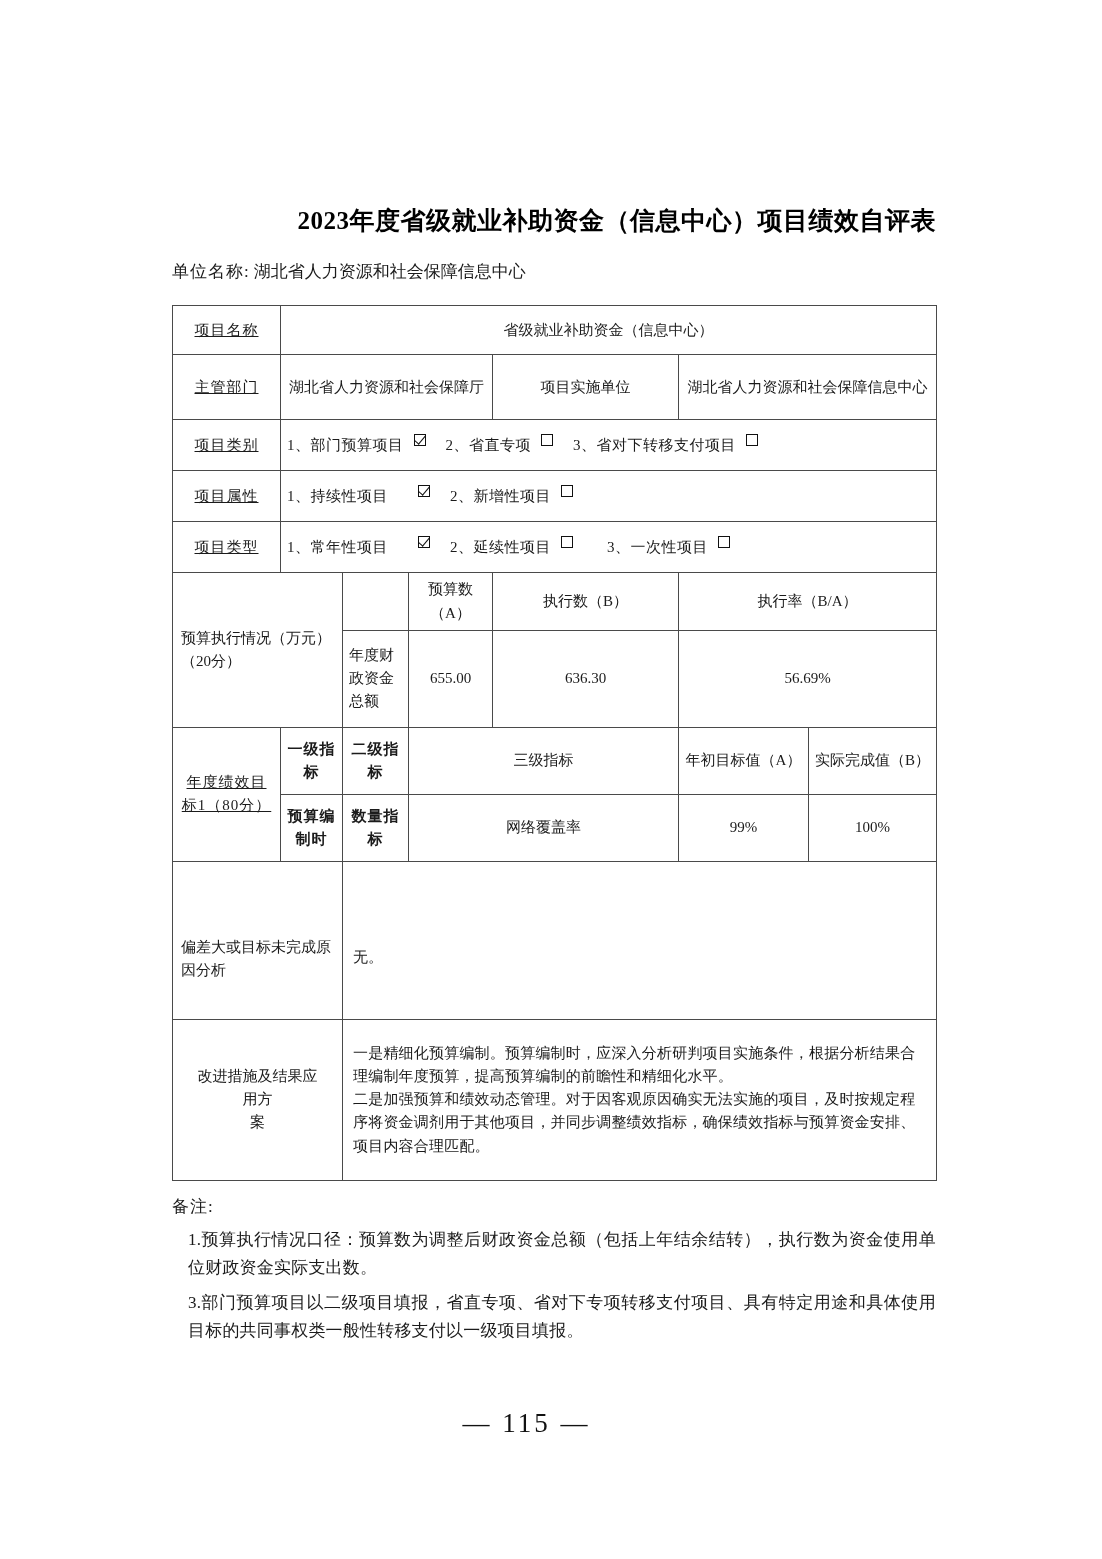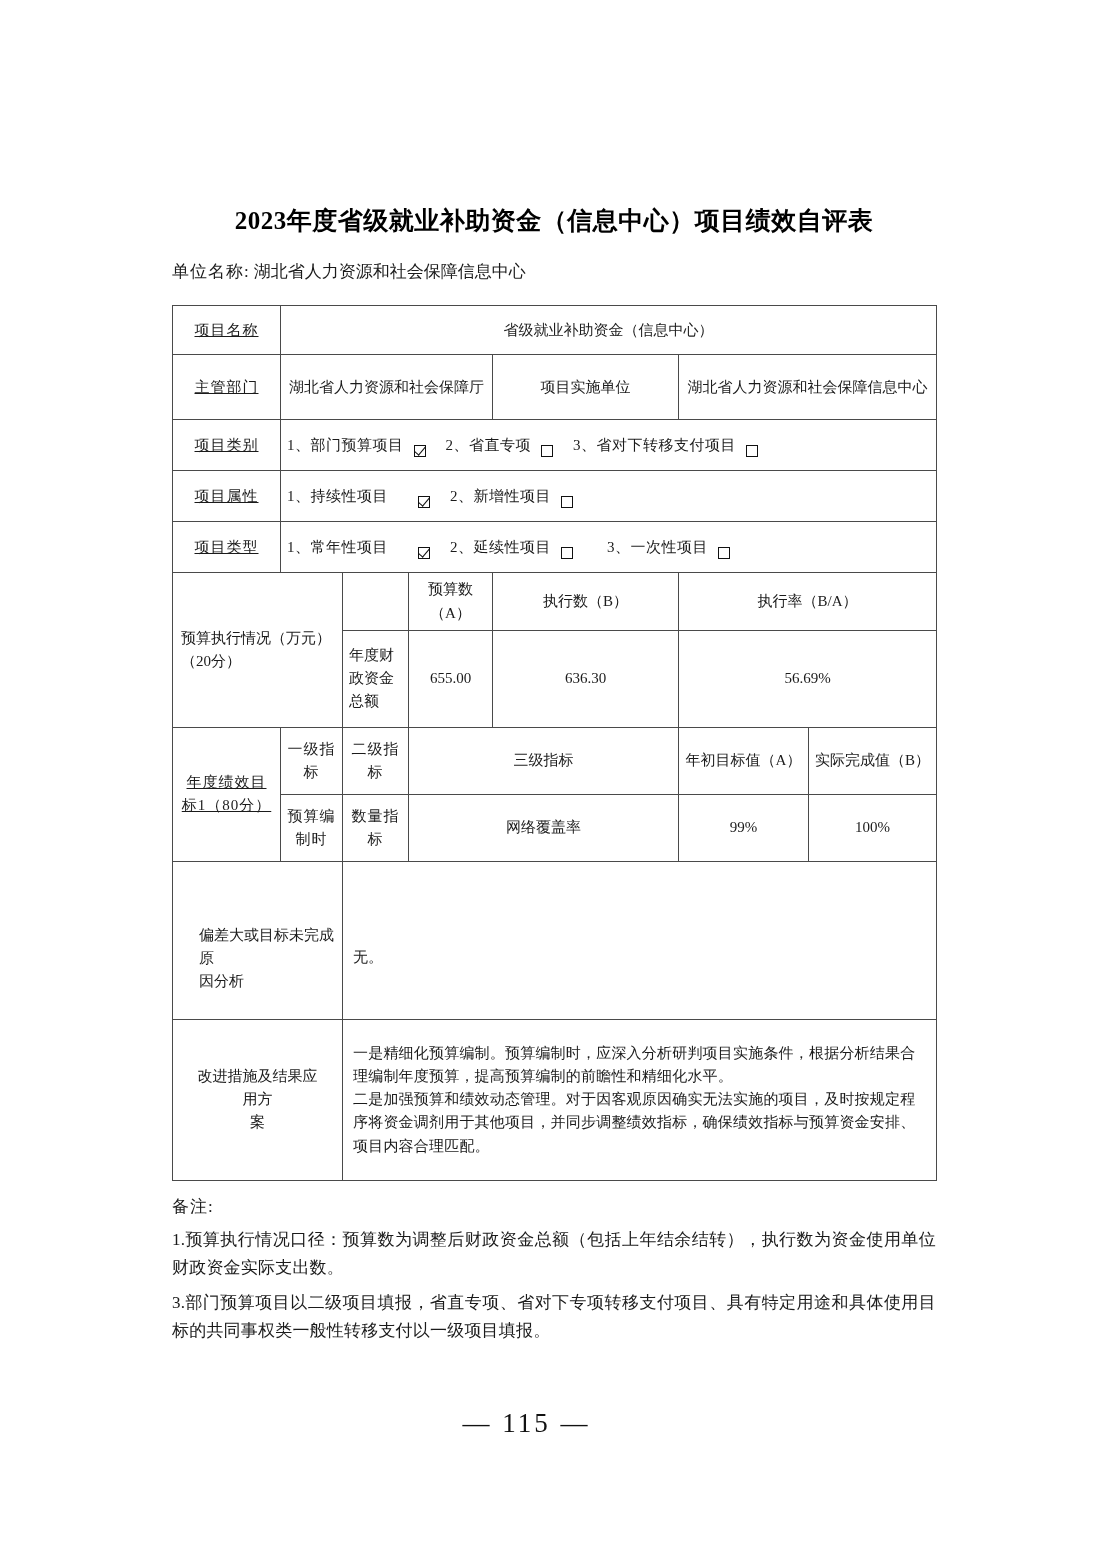--- a/index.html
+++ b/index.html
@@ -24,21 +24,21 @@
     position: absolute;
     left: 172px;
     top: 205px;
     width: 764px;
   }
 
   
   .doc-title {
     font-size: 25px;
     font-weight: bold;
-    text-align: center;
+    text-align: right;
     letter-spacing: 0.5px;
     line-height: 1.3;
     margin: 0 0 22px 0;
     color: #000;
   }
 
   
   .unit-line {
     font-size: 17px;
     line-height: 1.4;
@@ -67,32 +67,33 @@
     letter-spacing: 1px;
     text-decoration: underline;
   }
   td.ctr { text-align: center; }
   td.lft { text-align: left; }
   td.vtop { vertical-align: top; }
 
   .cell-narrow {
     text-align: center;
     letter-spacing: 1px;
+    font-weight: bold;
   }
 
   
   .optrow {
     display: flex;
     align-items: center;
     white-space: nowrap;
     font-size: 15px;
   }
   .opt {
     display: inline-flex;
-    align-items: flex-end;
+    align-items: flex-start;
   }
   .opt .txt { letter-spacing: 0.5px; }
   .box {
     display: inline-block;
     width: 12px;
     height: 12px;
     border: 1.3px solid #111;
     margin: 0 4px 0 10px;
     position: relative;
     box-sizing: border-box;
@@ -125,21 +126,21 @@
   .para p { margin: 0; text-indent: 0; }
 
   
   .notes {
     margin-top: 12px;
     font-size: 17px;
     line-height: 1.62;
   }
   .notes .nhead { margin: 0 0 6px 0; letter-spacing: 1px; }
   .notes p.n {
-    margin: 0 0 8px 0;
+    margin: 0 0 8px 16px;
     text-align: justify;
     letter-spacing: 0.2px;
   }
 
   
   .pageno {
     position: absolute;
     left: 0;
     right: 0;
     top: 1408px;
@@ -278,21 +279,21 @@
         </tr>
         <tr>
           <td class="cell-narrow" style="height:56px">预算编制时</td>
           <td class="cell-narrow">数量指标</td>
           <td class="ctr" colspan="2">网络覆盖率</td>
           <td class="ctr">99%</td>
           <td class="ctr">100%</td>
         </tr>
 
         <tr>
-          <td class="lft vtop" colspan="2" style="height:110px; padding-left:26px; padding-top:42px">
+          <td class="lft vtop" colspan="2" style="height:110px; padding-left:8px; padding-top:42px">
             <div>偏差大或目标未完成原</div>
             <div>因分析</div>
           </td>
           <td class="lft vtop" colspan="5" style="padding-top:40px; padding-left:10px">无。</td>
         </tr>
 
         <tr>
           <td class="ctr" colspan="2" style="height:120px; padding:20px">
             <div>改进措施及结果应用方</div>
             <div>案</div>

